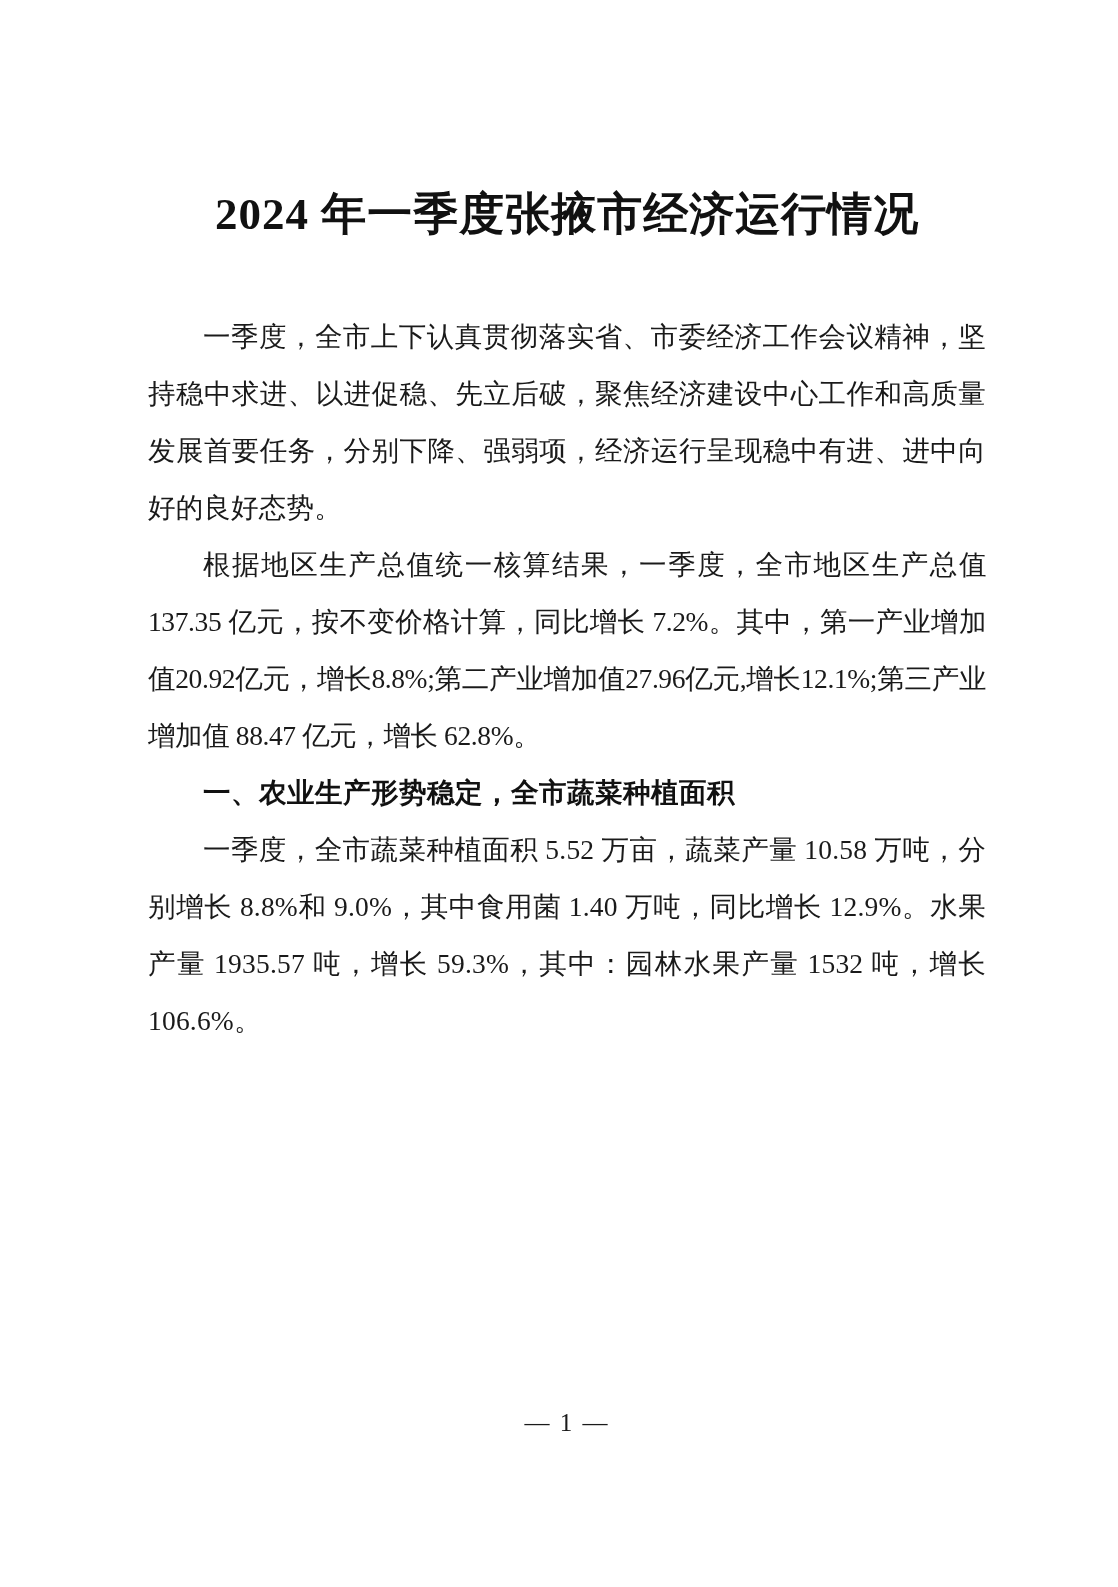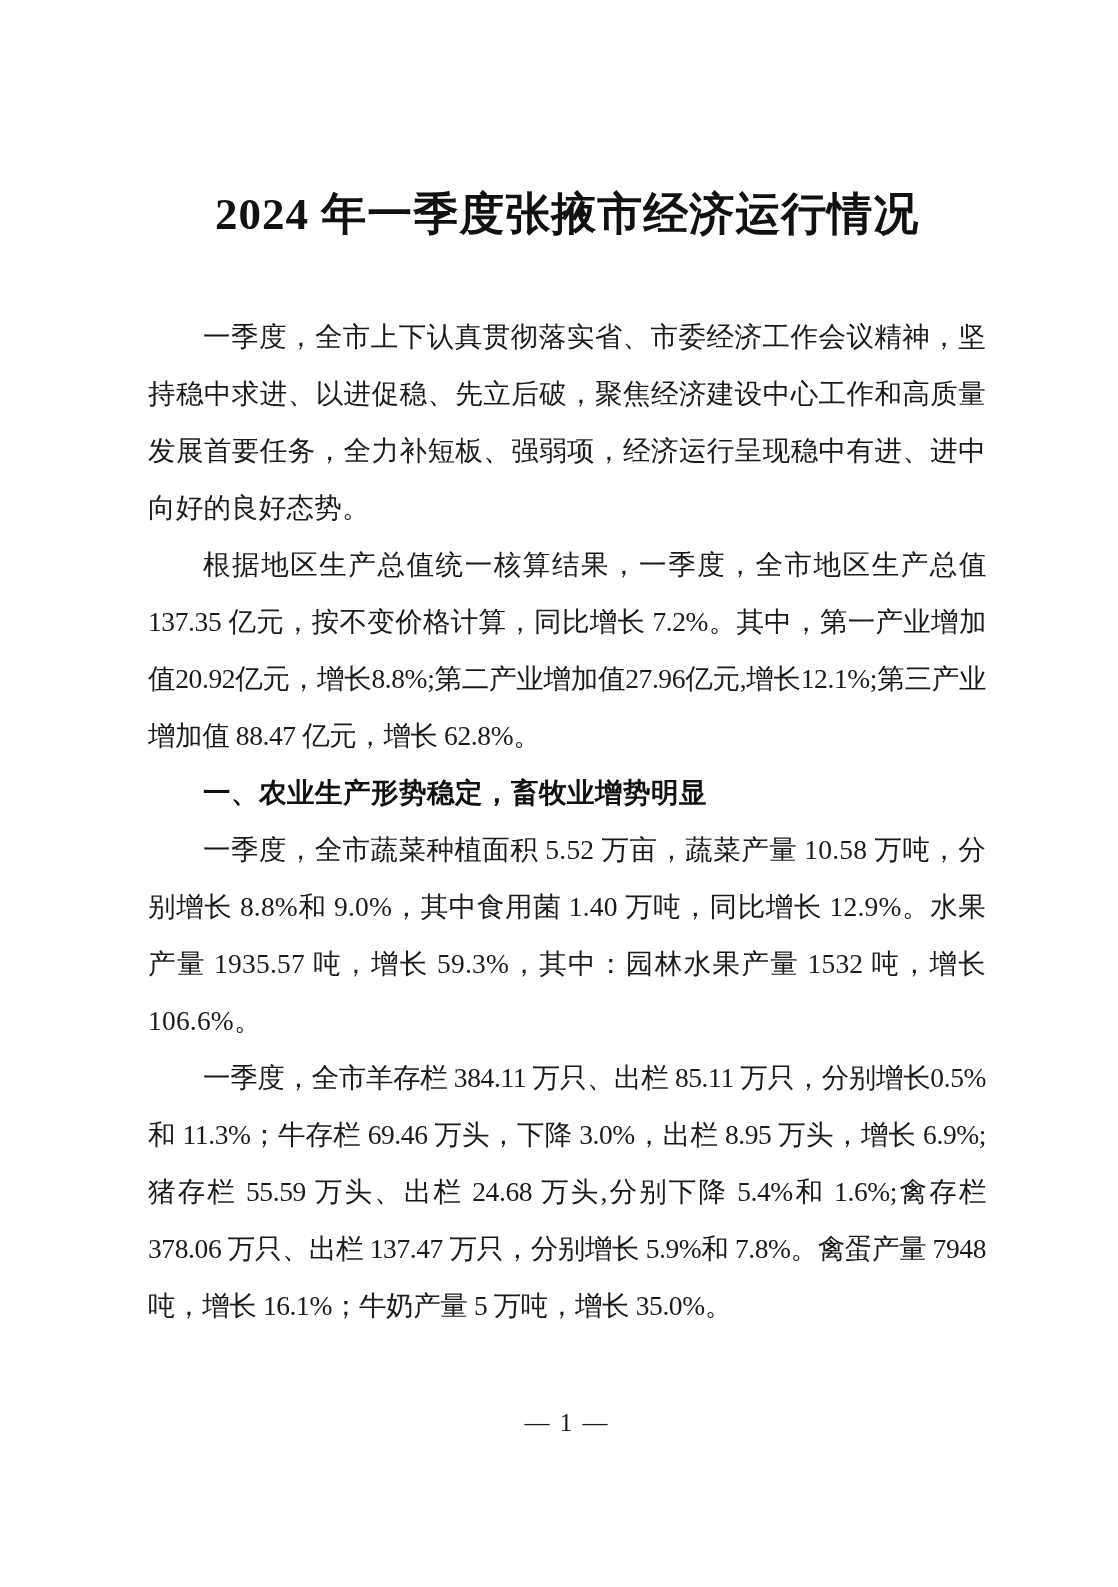--- a/index.html
+++ b/index.html
@@ -76,27 +76,26 @@
 </style>
 </head>
 <body>
 
 <div class="page">
 
   <div class="content">
 
     <h1 class="doc-title">2024 年一季度张掖市经济运行情况</h1>
 
-    <p class="para">一季度，全市上下认真贯彻落实省、市委经济工作会议精神，坚持稳中求进、以进促稳、先立后破，聚焦经济建设中心工作和高质量发展首要任务，全力补短板、强弱项，经济运行呈现稳中有进、进中向好的良好态势。</p>
+    <p class="para">一季度，全市上下认真贯彻落实省、市委经济工作会议精神，坚持稳中求进、以进促稳、先立后破，聚焦经济建设中心工作和高质量发展首要任务，分别下降、强弱项，经济运行呈现稳中有进、进中向好的良好态势。</p>
 
     <p class="para tight">根据地区生产总值统一核算结果，一季度，全市地区生产总值137.35 亿元，按不变价格计算，同比增长 7.2%。其中，第一产业增加值20.92亿元，增长8.8%;第二产业增加值27.96亿元,增长12.1%;第三产业增加值 88.47 亿元，增长 62.8%。</p>
 
-    <h2 class="section">一、农业生产形势稳定，畜牧业增势明显</h2>
+    <h2 class="section">一、农业生产形势稳定，全市蔬菜种植面积</h2>
 
     <p class="para">一季度，全市蔬菜种植面积 5.52 万亩，蔬菜产量 10.58 万吨，分别增长 8.8%和 9.0%，其中食用菌 1.40 万吨，同比增长 12.9%。水果产量 1935.57 吨，增长 59.3%，其中：园林水果产量 1532 吨，增长 106.6%。</p>
 
-    <p class="para tight">一季度，全市羊存栏 384.11 万只、出栏 85.11 万只，分别增长0.5%和 11.3%；牛存栏 69.46 万头，下降 3.0%，出栏 8.95 万头，增长 6.9%;猪存栏 55.59 万头、出栏 24.68 万头,分别下降 5.4%和 1.6%;禽存栏 378.06 万只、出栏 137.47 万只，分别增长 5.9%和 7.8%。禽蛋产量 7948 吨，增长 16.1%；牛奶产量 5 万吨，增长 35.0%。</p>
 
   </div>
 
   <div class="page-footer">— 1 —</div>
 
 </div>
 
 </body></html>

